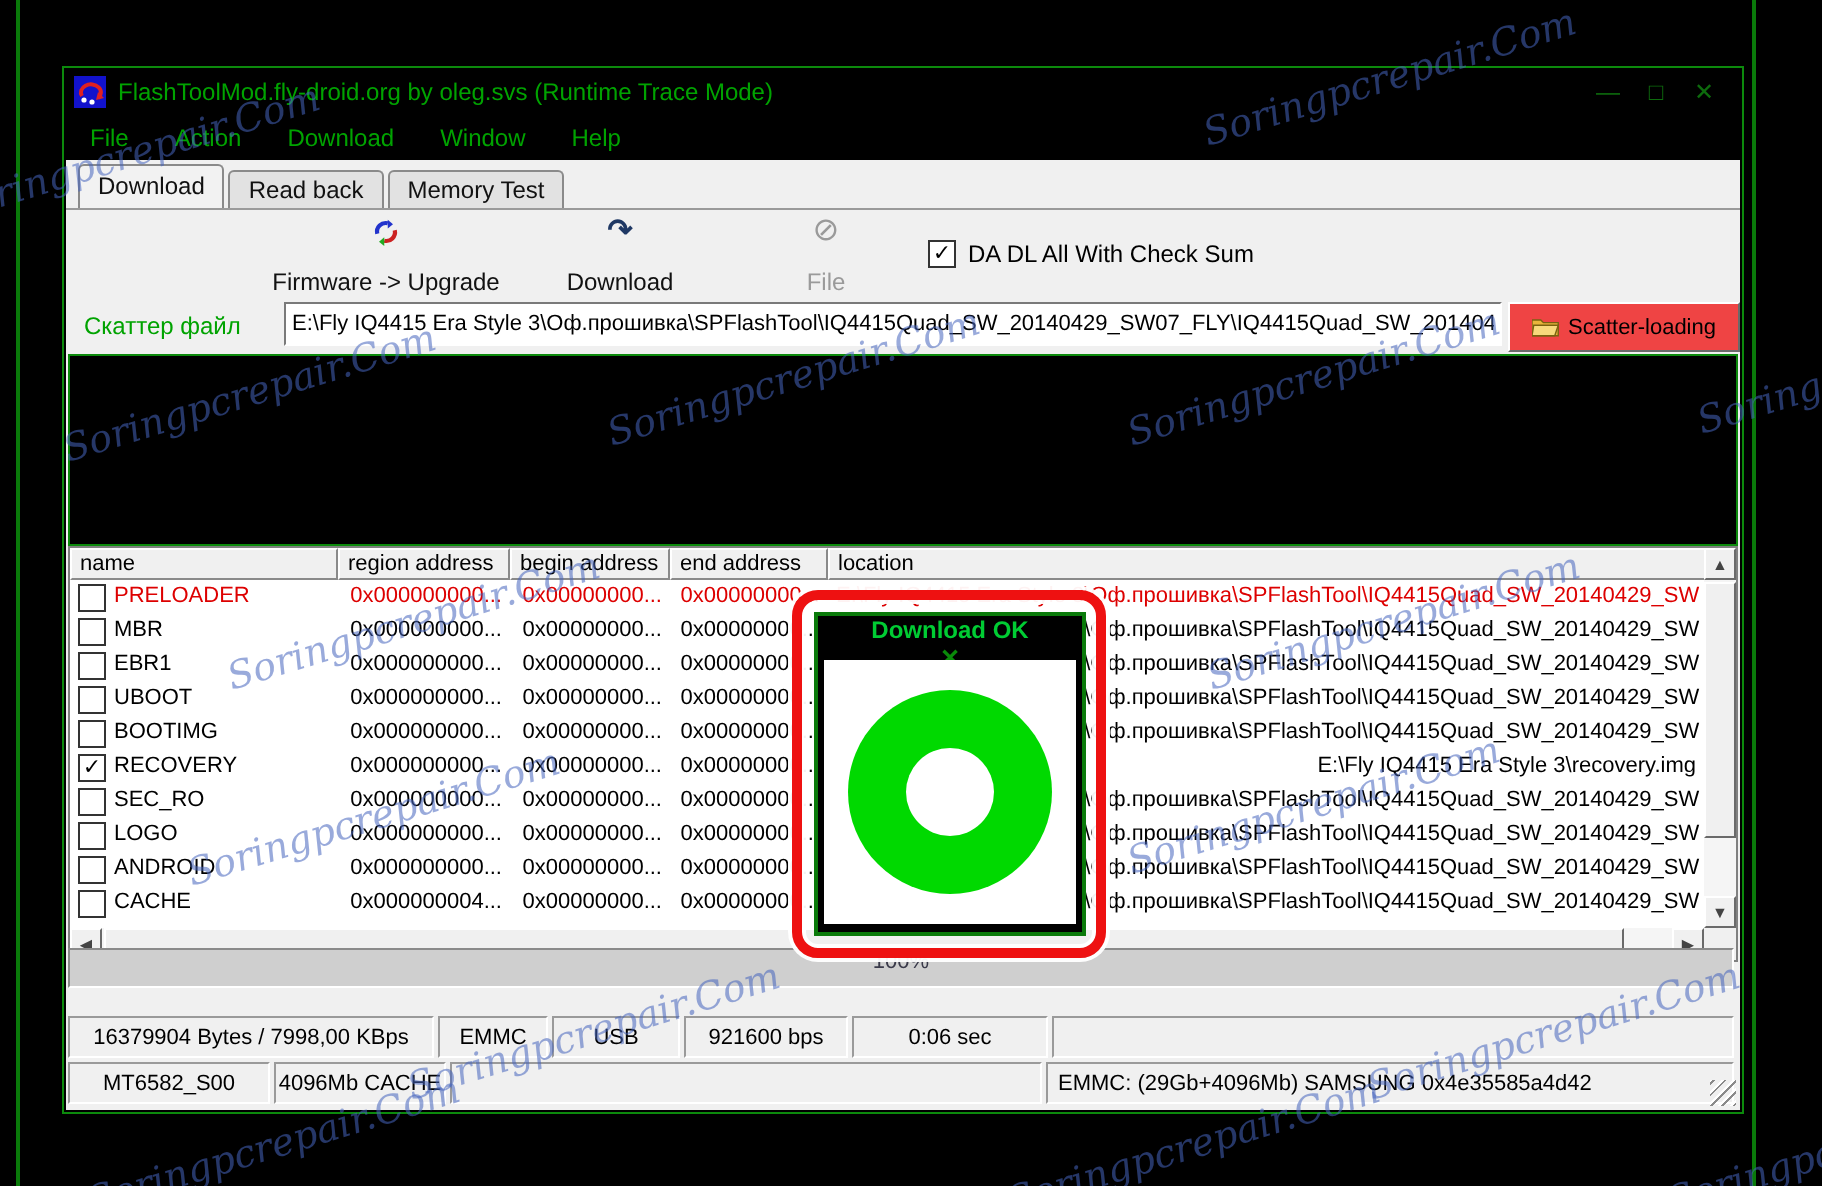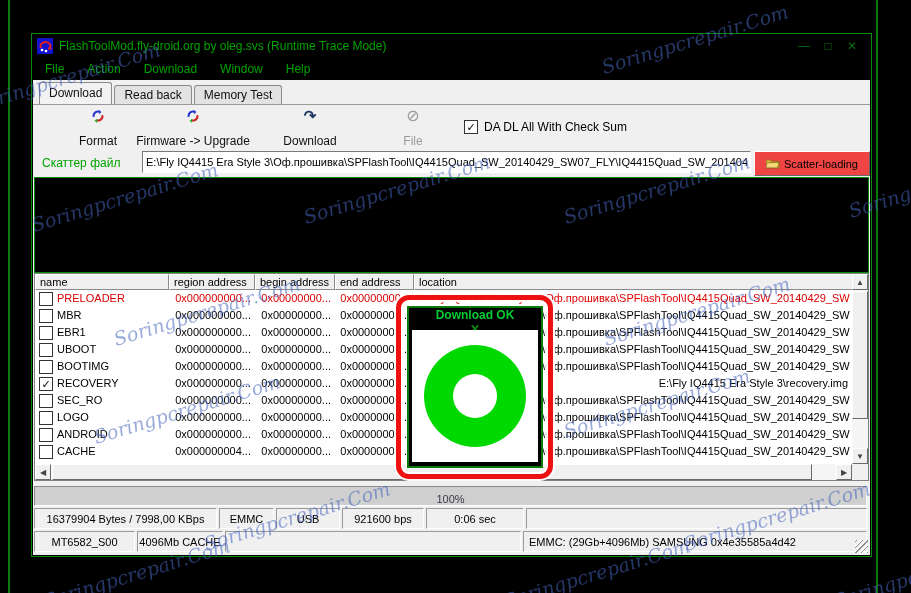--- a/index.html
+++ b/index.html
@@ -71,23 +71,23 @@
   #vscroll .down{position:absolute;bottom:0;left:0;width:16px;height:16px;}
   #vthumb{position:absolute;left:0;top:17px;width:16px;height:128px;background:#f0f0f0;
           border:1px solid;border-color:#fff #6a6a6a #6a6a6a #fff;box-sizing:border-box;}
   #hscroll{position:absolute;left:0;bottom:0;right:16px;height:16px;background:#f5f5f5;}
   #hscroll .left{position:absolute;left:0;top:0;width:16px;height:16px;}
   #hscroll .right{position:absolute;right:0;top:0;width:16px;height:16px;}
   #hthumb{position:absolute;left:17px;top:0;height:16px;right:40px;background:#f0f0f0;
           border:1px solid;border-color:#fff #6a6a6a #6a6a6a #fff;box-sizing:border-box;}
   #sb-corner{position:absolute;right:0;bottom:0;width:16px;height:16px;background:#f0f0f0;}
   
-  #progress{position:absolute;left:1px;top:406px;width:831px;height:18px;background:#cfcfcf;
+  #progress{position:absolute;left:1px;top:394px;width:831px;height:18px;background:#cfcfcf;
             border:1px solid;border-color:#8a8a8a #fff #fff #8a8a8a;display:flex;
-            align-items:flex-end;justify-content:center;font-size:11px;color:#3a3a4a;}
+            align-items:flex-start;justify-content:center;font-size:11px;color:#3a3a4a;}
   .statusrow{position:absolute;left:1px;width:833px;height:21px;display:flex;gap:2px;}
   #status1{top:428px;}
   #status2{top:451px;}
   .scell{box-sizing:border-box;border:1px solid;border-color:#9a9a9a #fff #fff #9a9a9a;
          background:#f0f0f0;font-size:11px;color:#000;display:flex;align-items:center;
          justify-content:center;white-space:nowrap;overflow:hidden;}
   .scell.left{justify-content:flex-start;padding-left:5px;}
   #grip{position:absolute;right:2px;bottom:2px;width:13px;height:13px;
         background:repeating-linear-gradient(135deg,#fff 0 1px,#8a8a8a 1px 2px,transparent 2px 4px);}
   
@@ -155,31 +155,20 @@
       </div>
 
     <div id="client">
       <div id="tabstrip">
           <div class="tab active">Download</div>
           <div class="tab">Read back</div>
           <div class="tab">Memory Test</div>
         </div>
       <div id="tab-underline"></div>
 
-      <div class="tbtn" style="left:10px">
-        <span class="ticon">
-          <svg width="14" height="14" viewBox="0 0 16 16">
-            <path d="M3 9 A 5 5 0 0 1 9 3" fill="none" stroke="#2233cc" stroke-width="2.4"></path>
-            <path d="M13 7 A 5 5 0 0 1 7 13" fill="none" stroke="#cc2222" stroke-width="2.4"></path>
-            <path d="M9 1 l3 2.5 l-3 2.5 z" fill="#2233cc"></path>
-            <path d="M7 11 l-3 2.5 l3 2.5 z" fill="#22aa22"></path>
-          </svg>
-        </span>
-        <span>Format</span>
-      </div>
       <div class="tbtn" style="left:85px;width:150px">
         <span class="ticon">
           <svg width="14" height="14" viewBox="0 0 16 16">
             <path d="M3 9 A 5 5 0 0 1 9 3" fill="none" stroke="#2233cc" stroke-width="2.4"></path>
             <path d="M13 7 A 5 5 0 0 1 7 13" fill="none" stroke="#cc2222" stroke-width="2.4"></path>
             <path d="M9 1 l3 2.5 l-3 2.5 z" fill="#2233cc"></path>
             <path d="M7 11 l-3 2.5 l3 2.5 z" fill="#22aa22"></path>
           </svg>
         </span>
         <span>Firmware -&gt; Upgrade</span>

